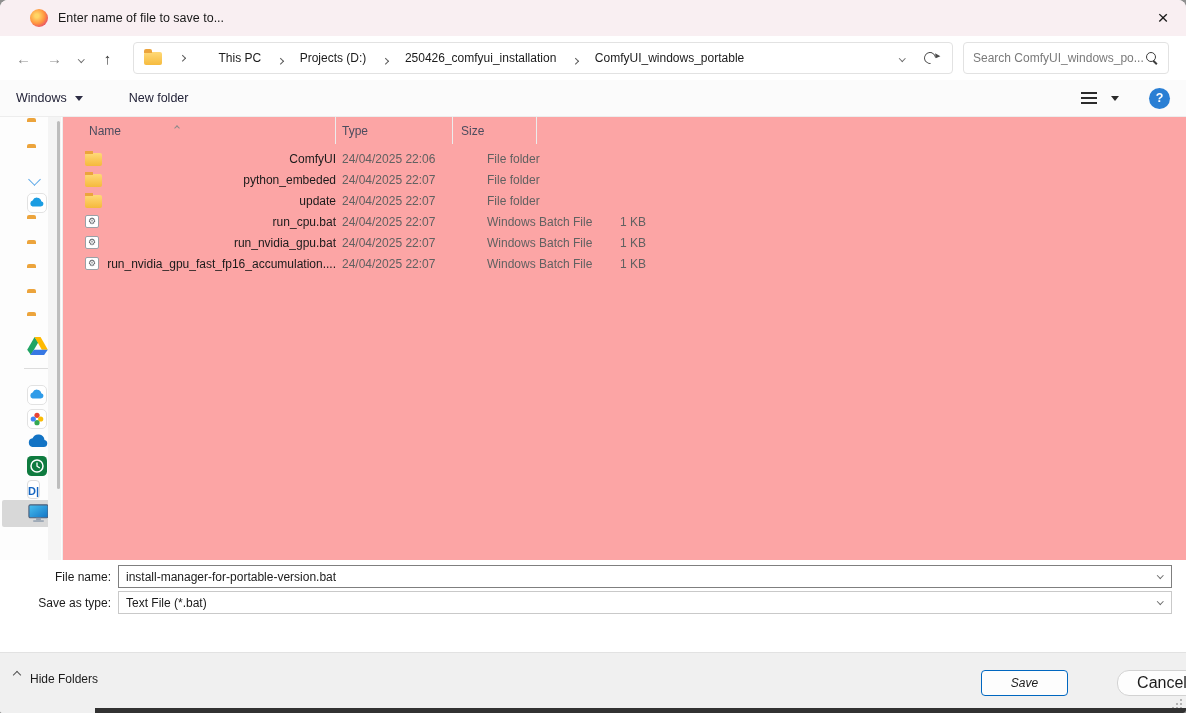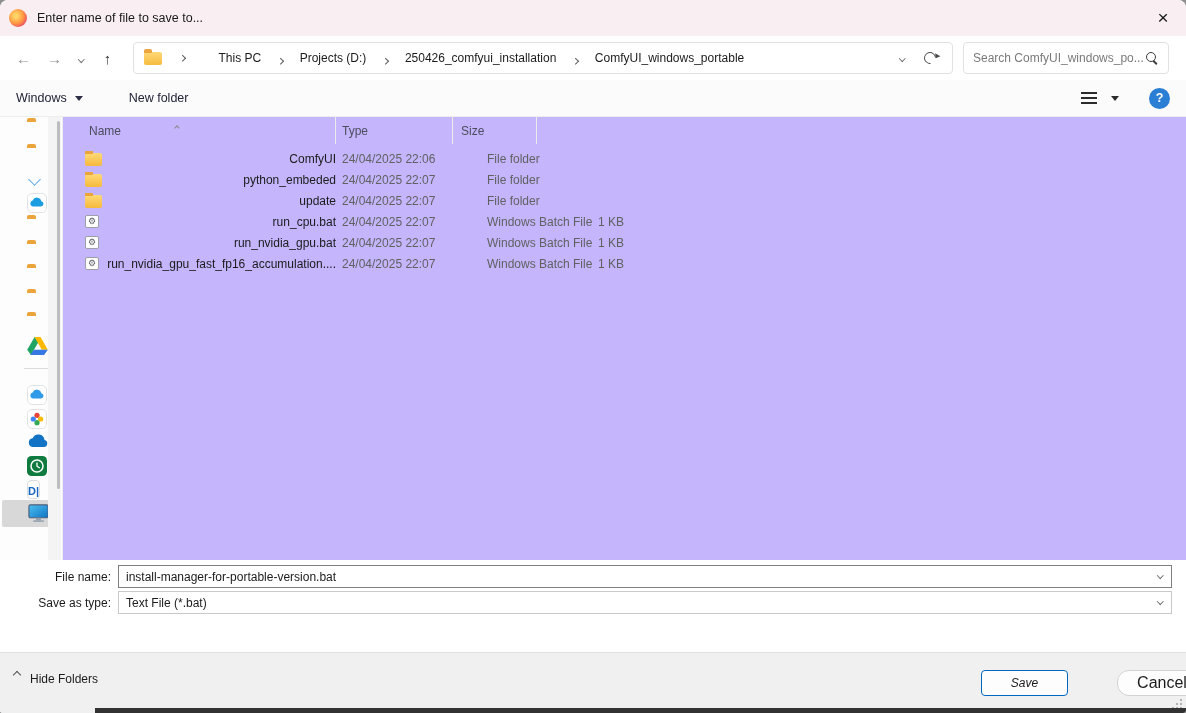--- a/index.html
+++ b/index.html
@@ -1,20 +1,20 @@
 <!DOCTYPE html>
 <html><head>
 <meta charset="utf-8">
 <style>
   * { margin:0; padding:0; box-sizing:border-box; }
   html,body { width:1186px; height:713px; background:#8f8f8f; font-family:"Liberation Sans", sans-serif; }
   .window { position:relative; width:1186px; height:713px; background:#fff; border-radius:8px 8px 3px 3px; overflow:hidden; }
 
   
-  .titlebar { height:36px; background:#f9eff2; display:flex; align-items:center; padding-left:9px; }
+  .titlebar { height:36px; background:#f9eff2; display:flex; align-items:center; padding-left:30px; }
   .fx-icon { width:18px; height:18px; border-radius:50%;
     background:radial-gradient(circle at 38% 38%, #ffd567 12%, #ff9640 48%, #e23c72 85%); }
   .win-title { margin-left:10px; font-size:12.5px; color:#191919; }
   .close-btn { margin-left:auto; width:46px; height:36px; background:none; border:none; font-size:19px;
     color:#1a1a1a; cursor:pointer; line-height:34px; }
 
   
   .navbar { height:44px; background:#fff; display:flex; align-items:center; padding-left:8px; }
   .nav-btn { width:31px; height:30px; background:none; border:none; font-size:15px; color:#8d8d8d; cursor:pointer; }
   .nav-btn.up { color:#3c3c3c; }
@@ -49,21 +49,21 @@
   .tool-btn { display:flex; align-items:center; gap:8px; background:none; border:none; font-size:12.5px; color:#232338; cursor:pointer; }
   .tool-btn.newfolder { margin-left:46px; }
   .tri-down { width:0; height:0; border:4px solid transparent; border-top:5px solid #2d2d44; margin-top:4px; }
   .toolbar-right { margin-left:auto; display:flex; align-items:center; gap:12px; }
   .view-icon { width:16px; height:2px; background:#2b2b2b; box-shadow:0 -5px #2b2b2b, 0 5px #2b2b2b; margin:0 2px; cursor:pointer; }
   .view-tri { width:0; height:0; border:4px solid transparent; border-top:5px solid #2b2b2b; margin-top:4px; cursor:pointer; }
   .help-btn { width:21px; height:21px; margin-left:18px; border-radius:50%; border:none; background:#2a7fd4;
     color:#fff; font-size:12.5px; font-weight:bold; cursor:pointer; }
 
   
-  .main { position:relative; height:443px; background:#c4b5fd; }
+  .main { position:relative; height:443px; background:#fca5a5; }
 
   .sidebar { position:absolute; left:0; top:0; width:62px; height:100%; background:#fdfdfd; }
   .side-scroll { position:absolute; left:48px; top:0; width:13px; height:100%; background:#f4f4f4; }
   .side-thumb { position:absolute; left:9px; top:4px; width:3px; height:368px; background:#bdbdbd; border-radius:2px; }
   .side-item { position:absolute; left:27px; width:22px; height:20px; cursor:pointer; }
   .side-folder { width:20px; height:15px; background:linear-gradient(#ffd977,#f5b93c); border-radius:2px; position:relative; margin-top:4px; }
   .side-folder::before { content:""; position:absolute; top:-3.5px; left:0; width:9px; height:4px; background:#eca43c; border-radius:2px 2px 0 0; }
   .side-sep { position:absolute; left:24px; width:26px; height:1px; background:#dcdcdc; }
   .side-sel { position:absolute; left:2px; width:48px; height:27px; background:#d8d8d8; border-radius:2px; }
   .side-drive { width:19px; height:9px; background:linear-gradient(#6b6b6b,#2e2e2e); border-radius:2px; margin-top:6px; }
@@ -79,21 +79,21 @@
   .hc.type { width:117px; padding-left:6px; }
   .hc.size { width:84px;  padding-left:8px; }
   .sort-caret { position:absolute; left:112px; top:2px; }
   .sort-caret .chv { width:4px; height:4px; border-width:1.3px; border-color:#8a8a8a; }
 
   .rows { margin-top:4px; }
   .row { height:21px; display:flex; align-items:center; font-size:12px; cursor:pointer; }
   .c-name { width:273px; padding-left:22px; display:flex; align-items:center; gap:7px; color:#1b1b1b; white-space:nowrap; overflow:hidden;justify-content:space-between; }
   .c-date { width:145px; padding-left:6px; color:#616161; }
   .c-type { width:117px; padding-left:6px; color:#616161; }
-  .c-size { width:84px; padding-right:14px; text-align:left; color:#616161; }
+  .c-size { width:84px; padding-right:14px; text-align:center; color:#616161; }
   .row-folder { width:17px; height:13px; background:linear-gradient(#ffd977,#f5b93c); border-radius:2px; position:relative; margin-top:2px; flex:none; }
   .row-folder::before { content:""; position:absolute; top:-3px; left:0; width:8px; height:3.5px; background:#eca43c; border-radius:2px 2px 0 0; }
   .bat-icon { width:14px; height:13px; border:1px solid #9aa0a6; border-radius:2px; background:#fff; text-align:center; flex:none; }
   .bat-icon::after { content:"⚙"; font-size:9px; color:#5f6368; line-height:11px; display:block; }
 
   
   .fields { position:relative; height:92px; background:#fff; }
   .frow { position:absolute; left:0; display:flex; align-items:center; width:100%; }
   .frow label { width:118px; text-align:right; padding-right:7px; font-size:12px; color:#1b1b1b; }
   .input-wrap, .select-wrap { position:relative; width:1054px; height:23px; background:#fff; display:flex; align-items:center; cursor:pointer; }

